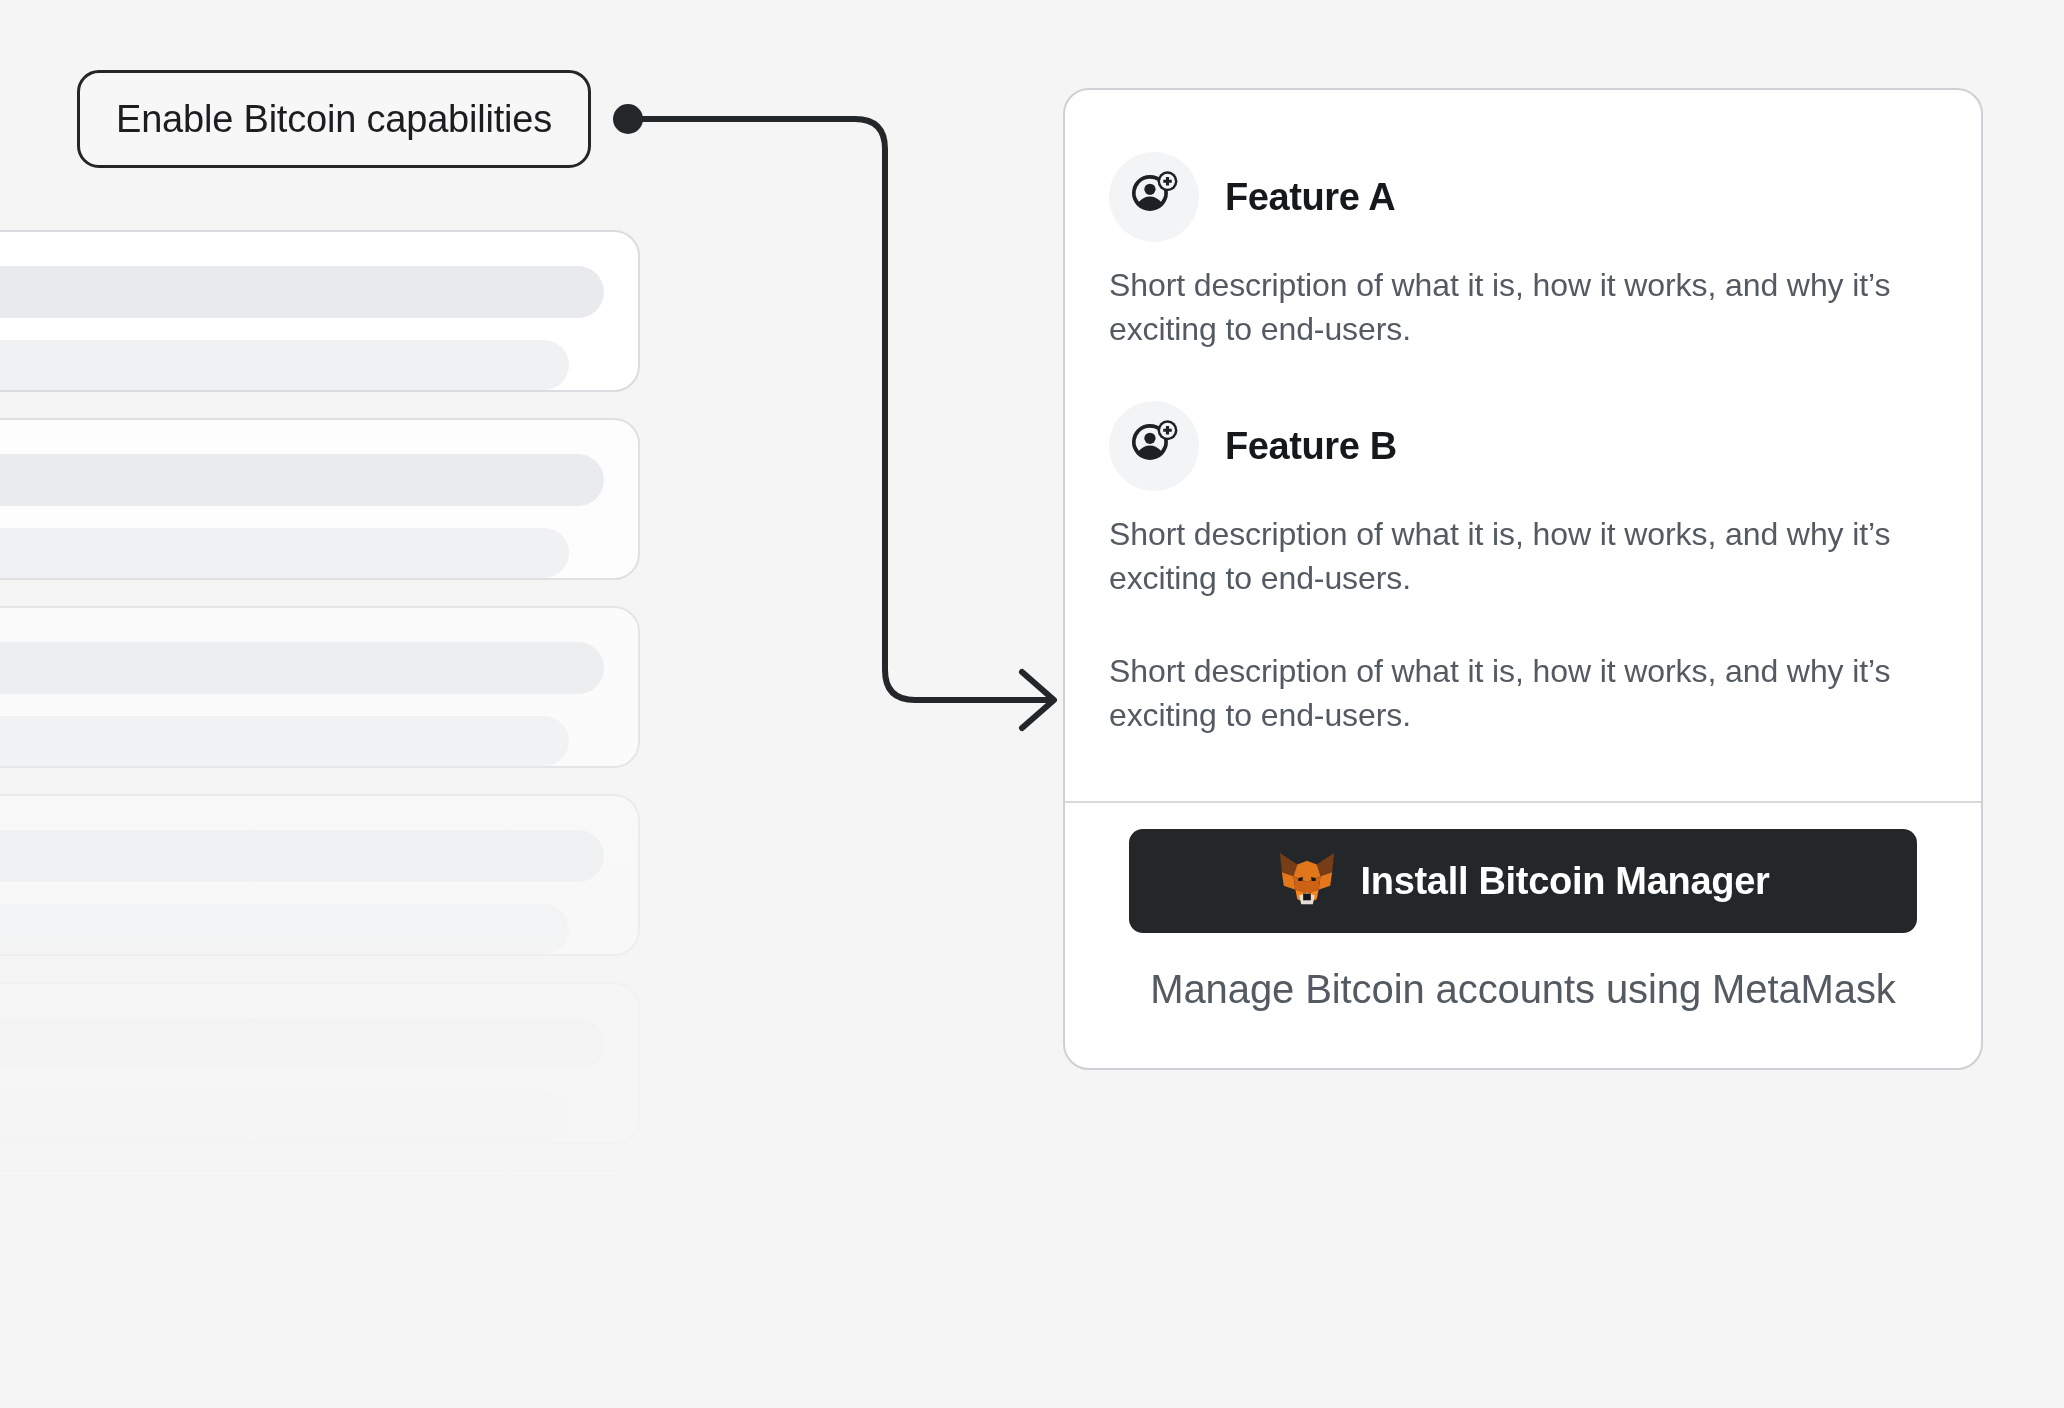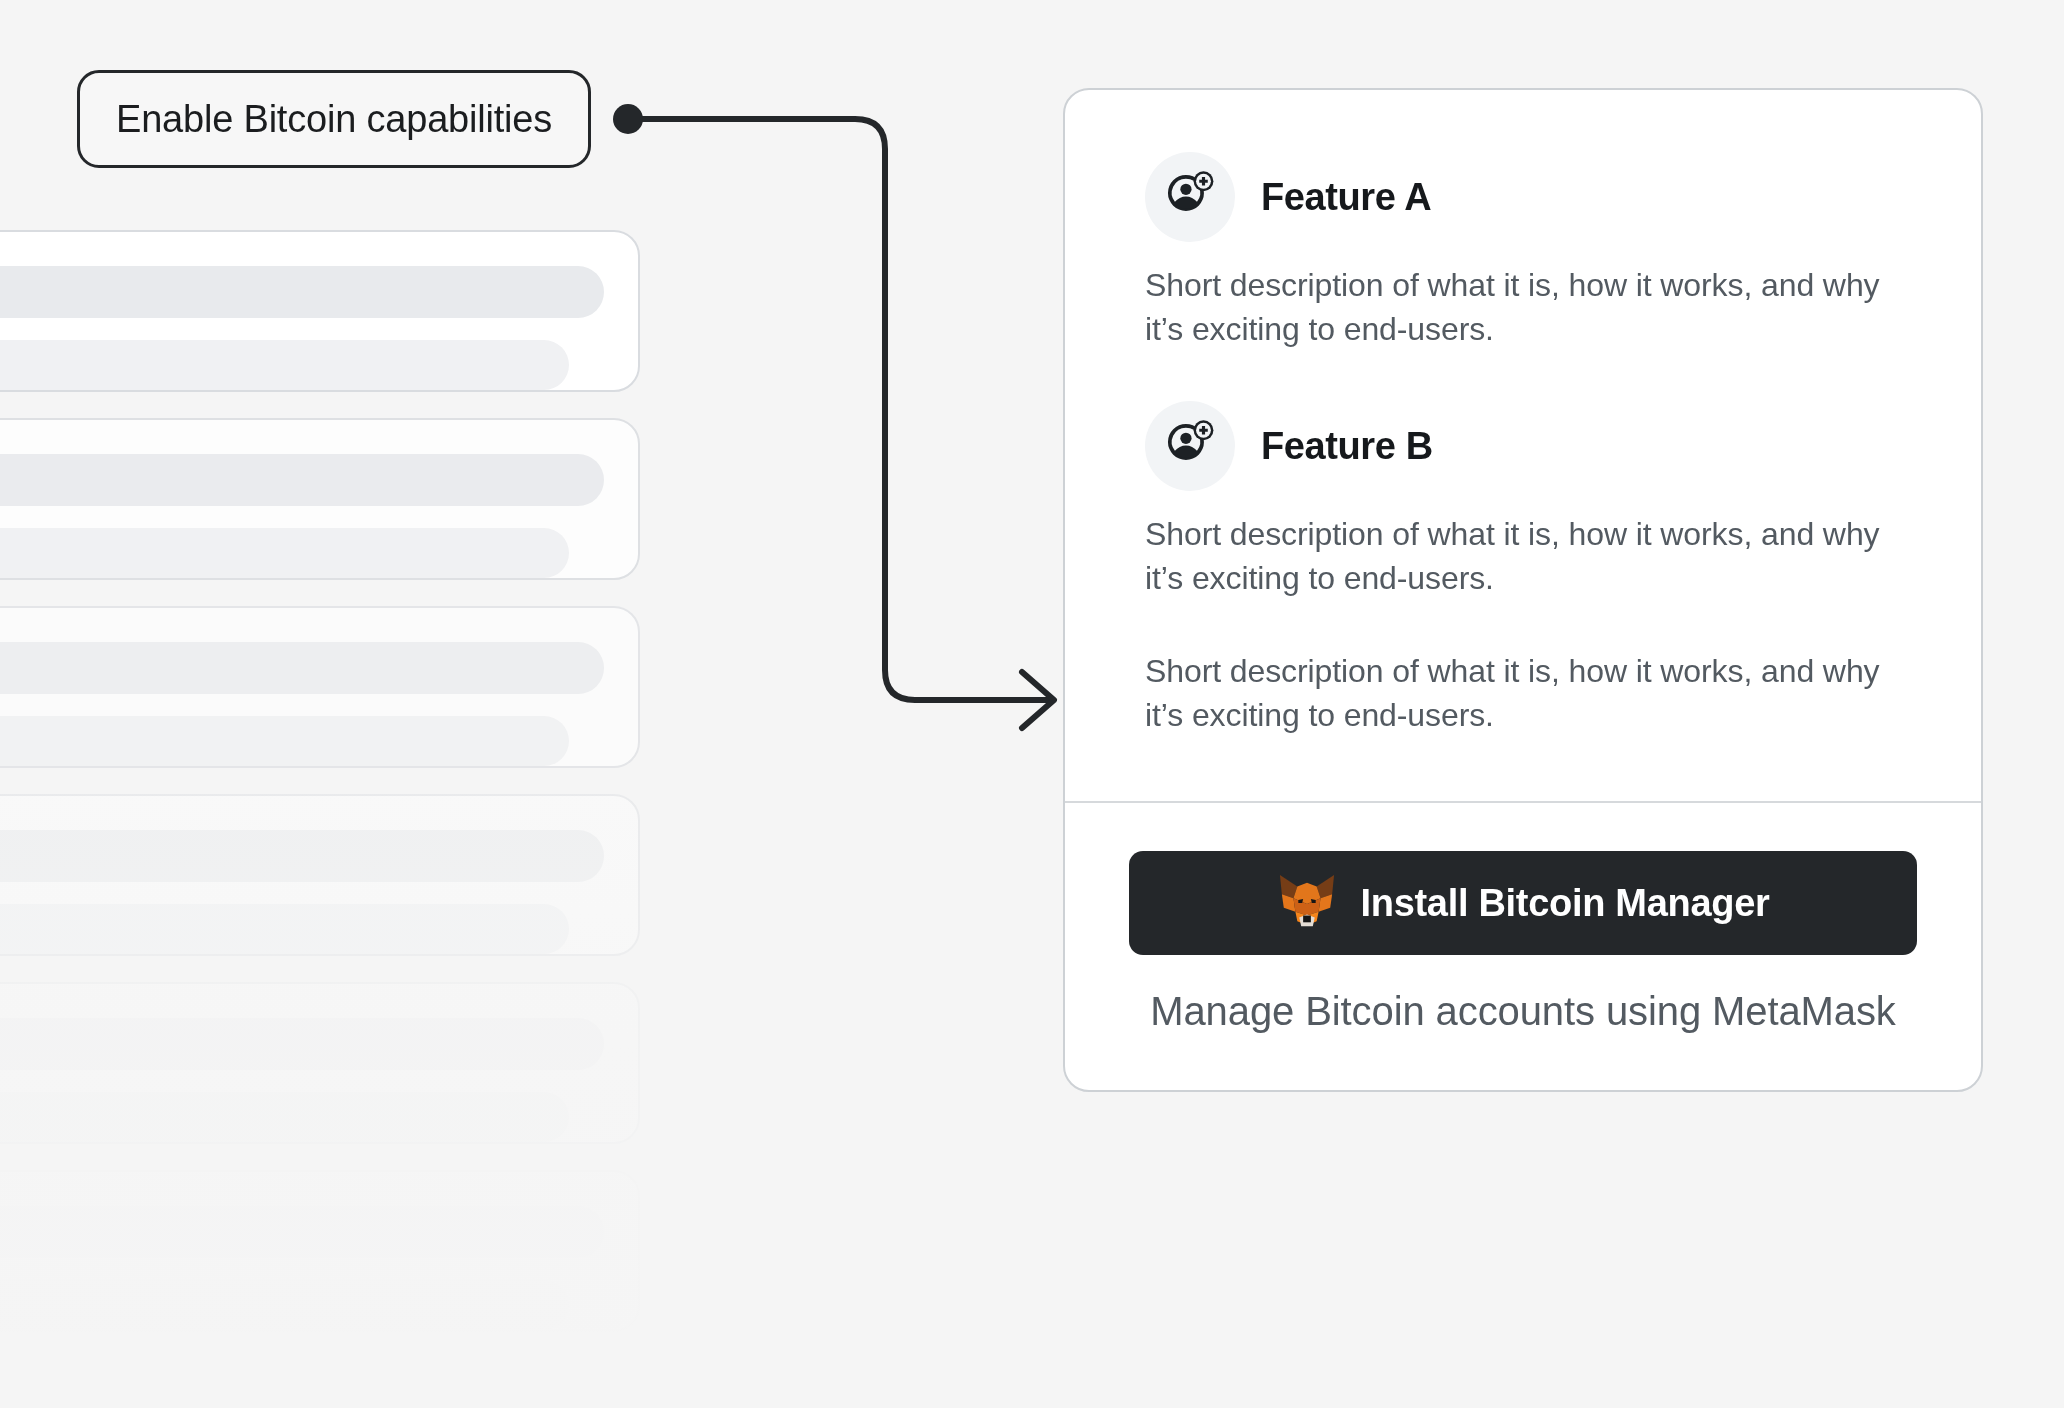--- a/index.html
+++ b/index.html
@@ -81,21 +81,21 @@
   .feature-card {
     position: absolute;
     left: 1063px; top: 88px;
     width: 920px;
     background: #FFFFFF;
     border: 2px solid #CDD1D5;
     border-radius: 26px;
     overflow: hidden;
     z-index: 2;
   }
-  .features { padding: 62px 64px 64px 80px; }
+  .features { padding: 62px 64px 64px 44px; }
   .feature + .feature { margin-top: 50px; }
   .feature-head {
     display: flex; align-items: center; gap: 26px;
   }
   .feature-icon {
     width: 90px; height: 90px;
     border-radius: 50%;
     background: #F2F4F6;
     display: flex; align-items: center; justify-content: center;
     flex: 0 0 auto;
@@ -115,21 +115,21 @@
     max-width: 800px;
   }
 
   .card-divider {
     height: 2px;
     background: #D6D9DC;
     width: 100%;
   }
 
   .card-footer {
-    padding: 48px 64px 56px 64px;
+    padding: 26px 64px 56px 64px;
     display: flex; flex-direction: column; align-items: center;
   }
   .install-btn {
     width: 100%;
     height: 104px;
     background: #24272A;
     border: none;
     border-radius: 14px;
     display: flex; align-items: center; justify-content: center;
     gap: 22px;

